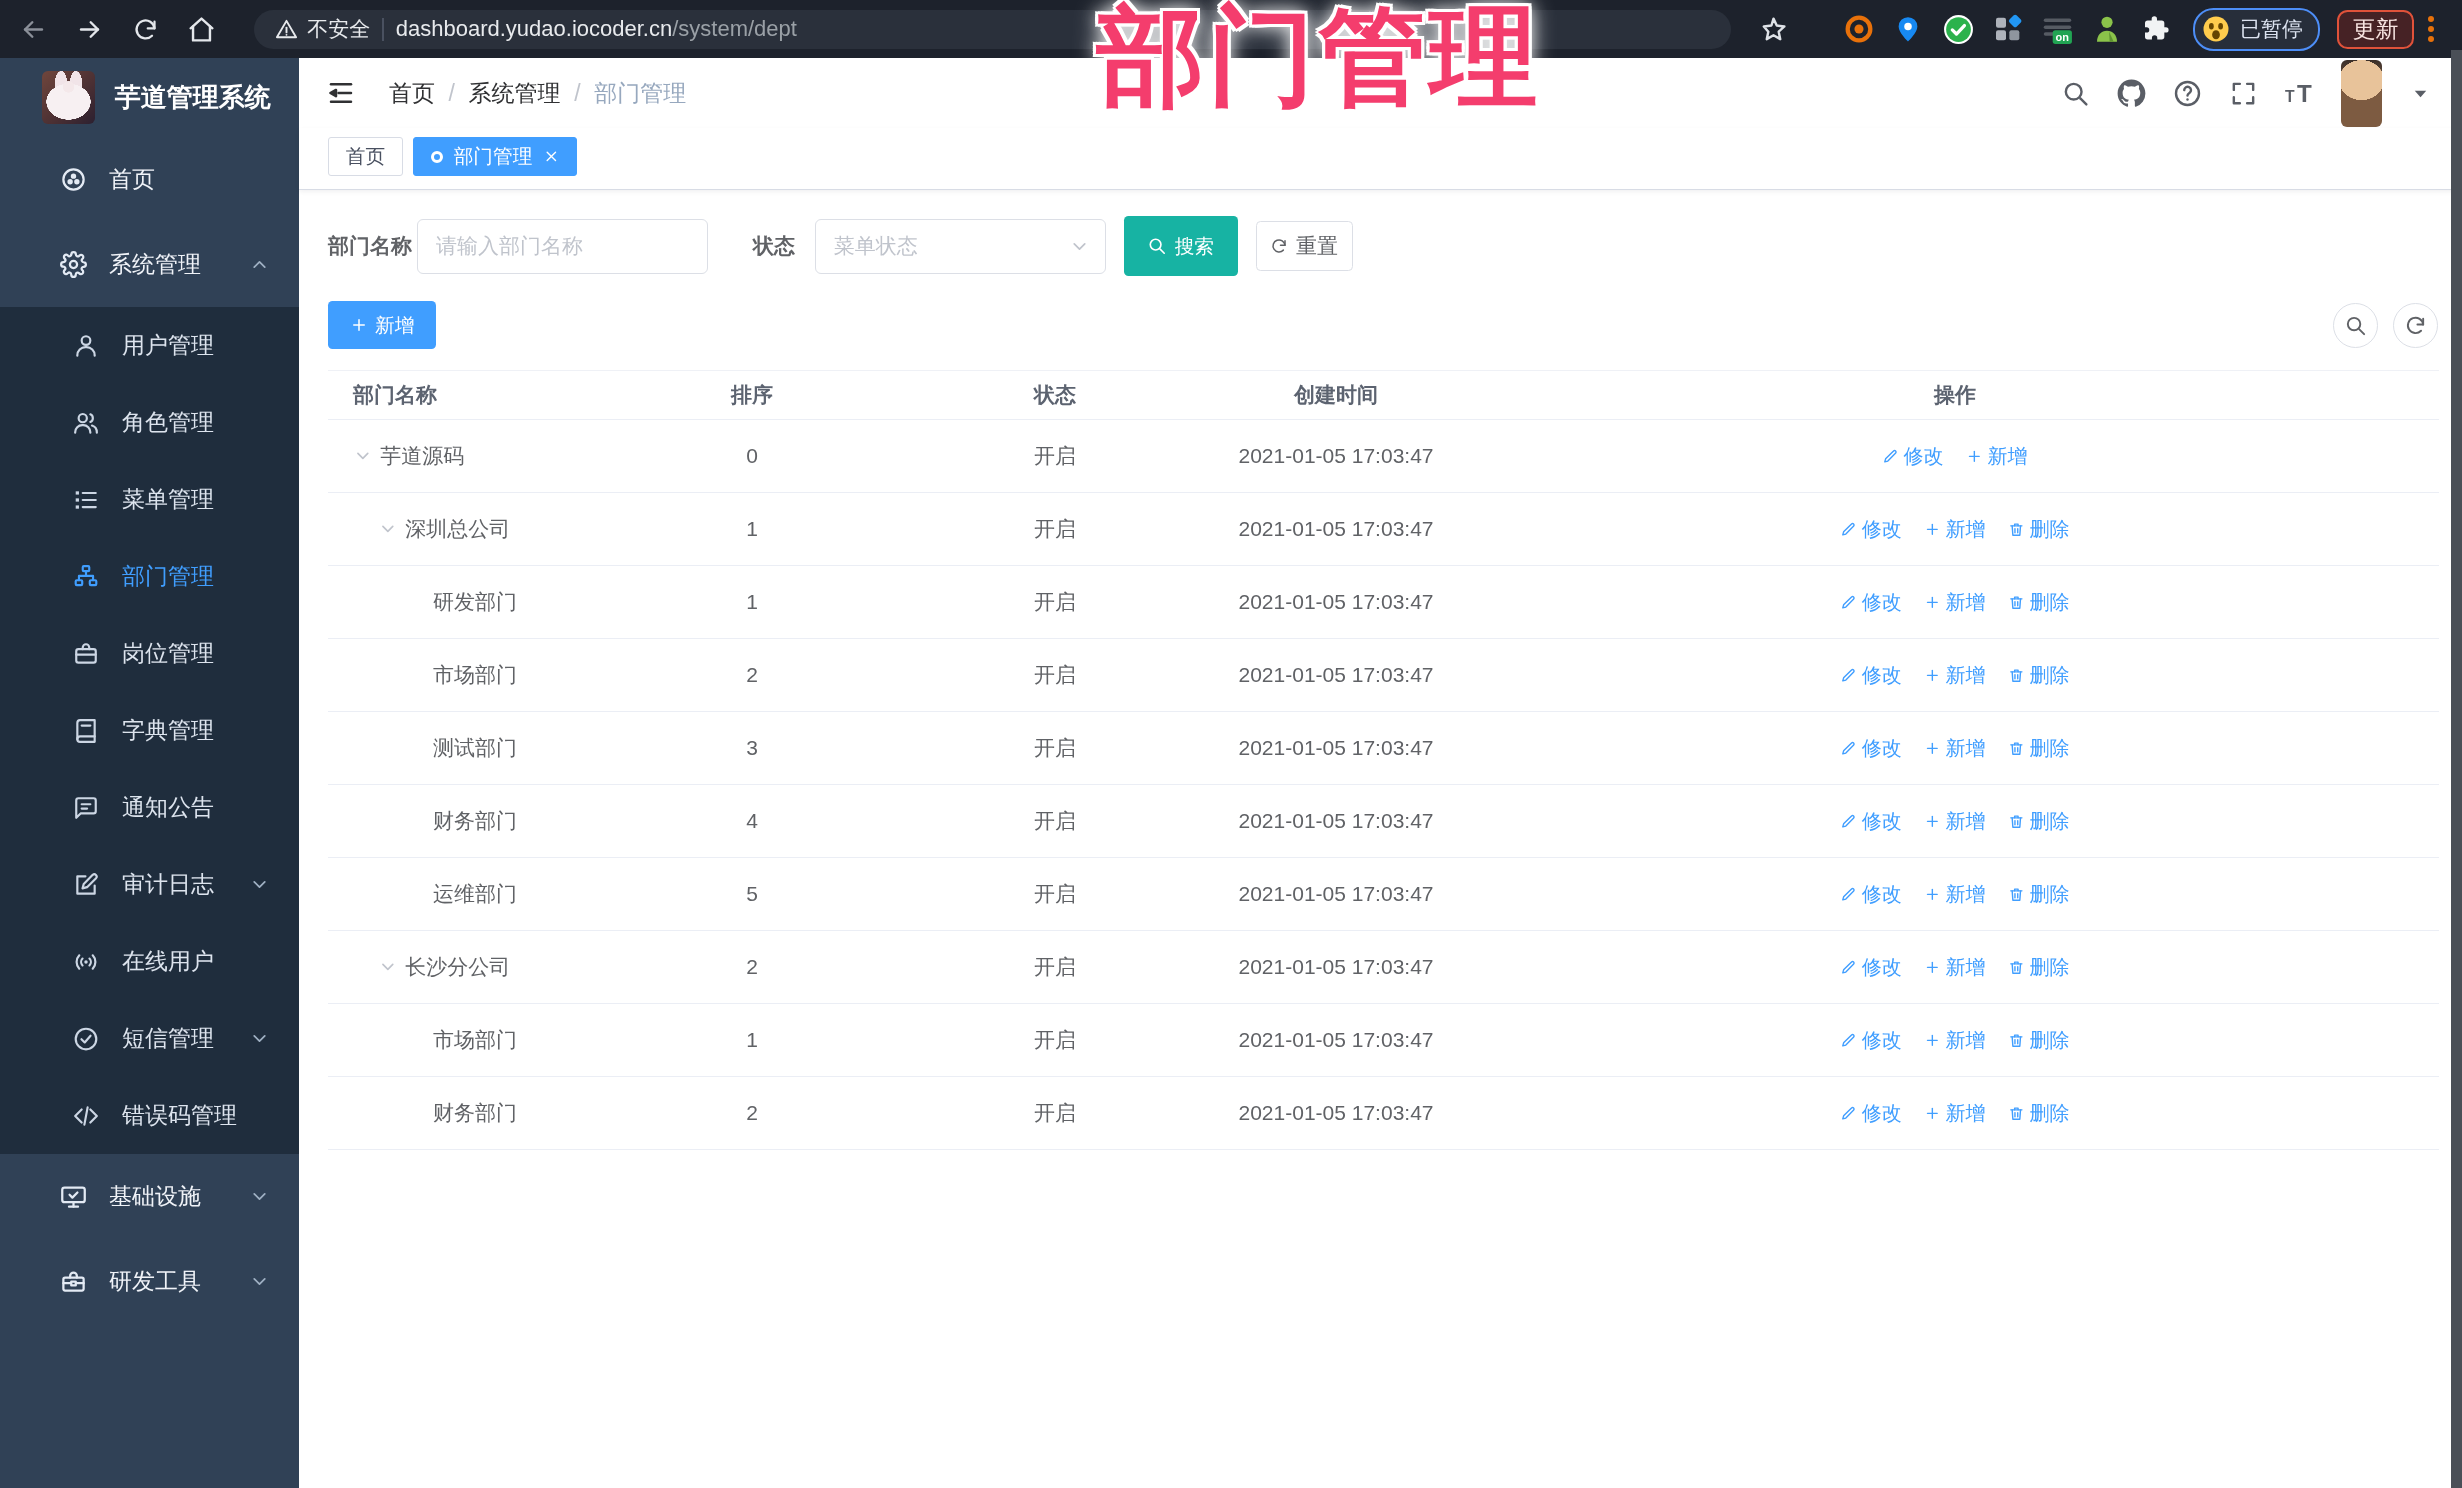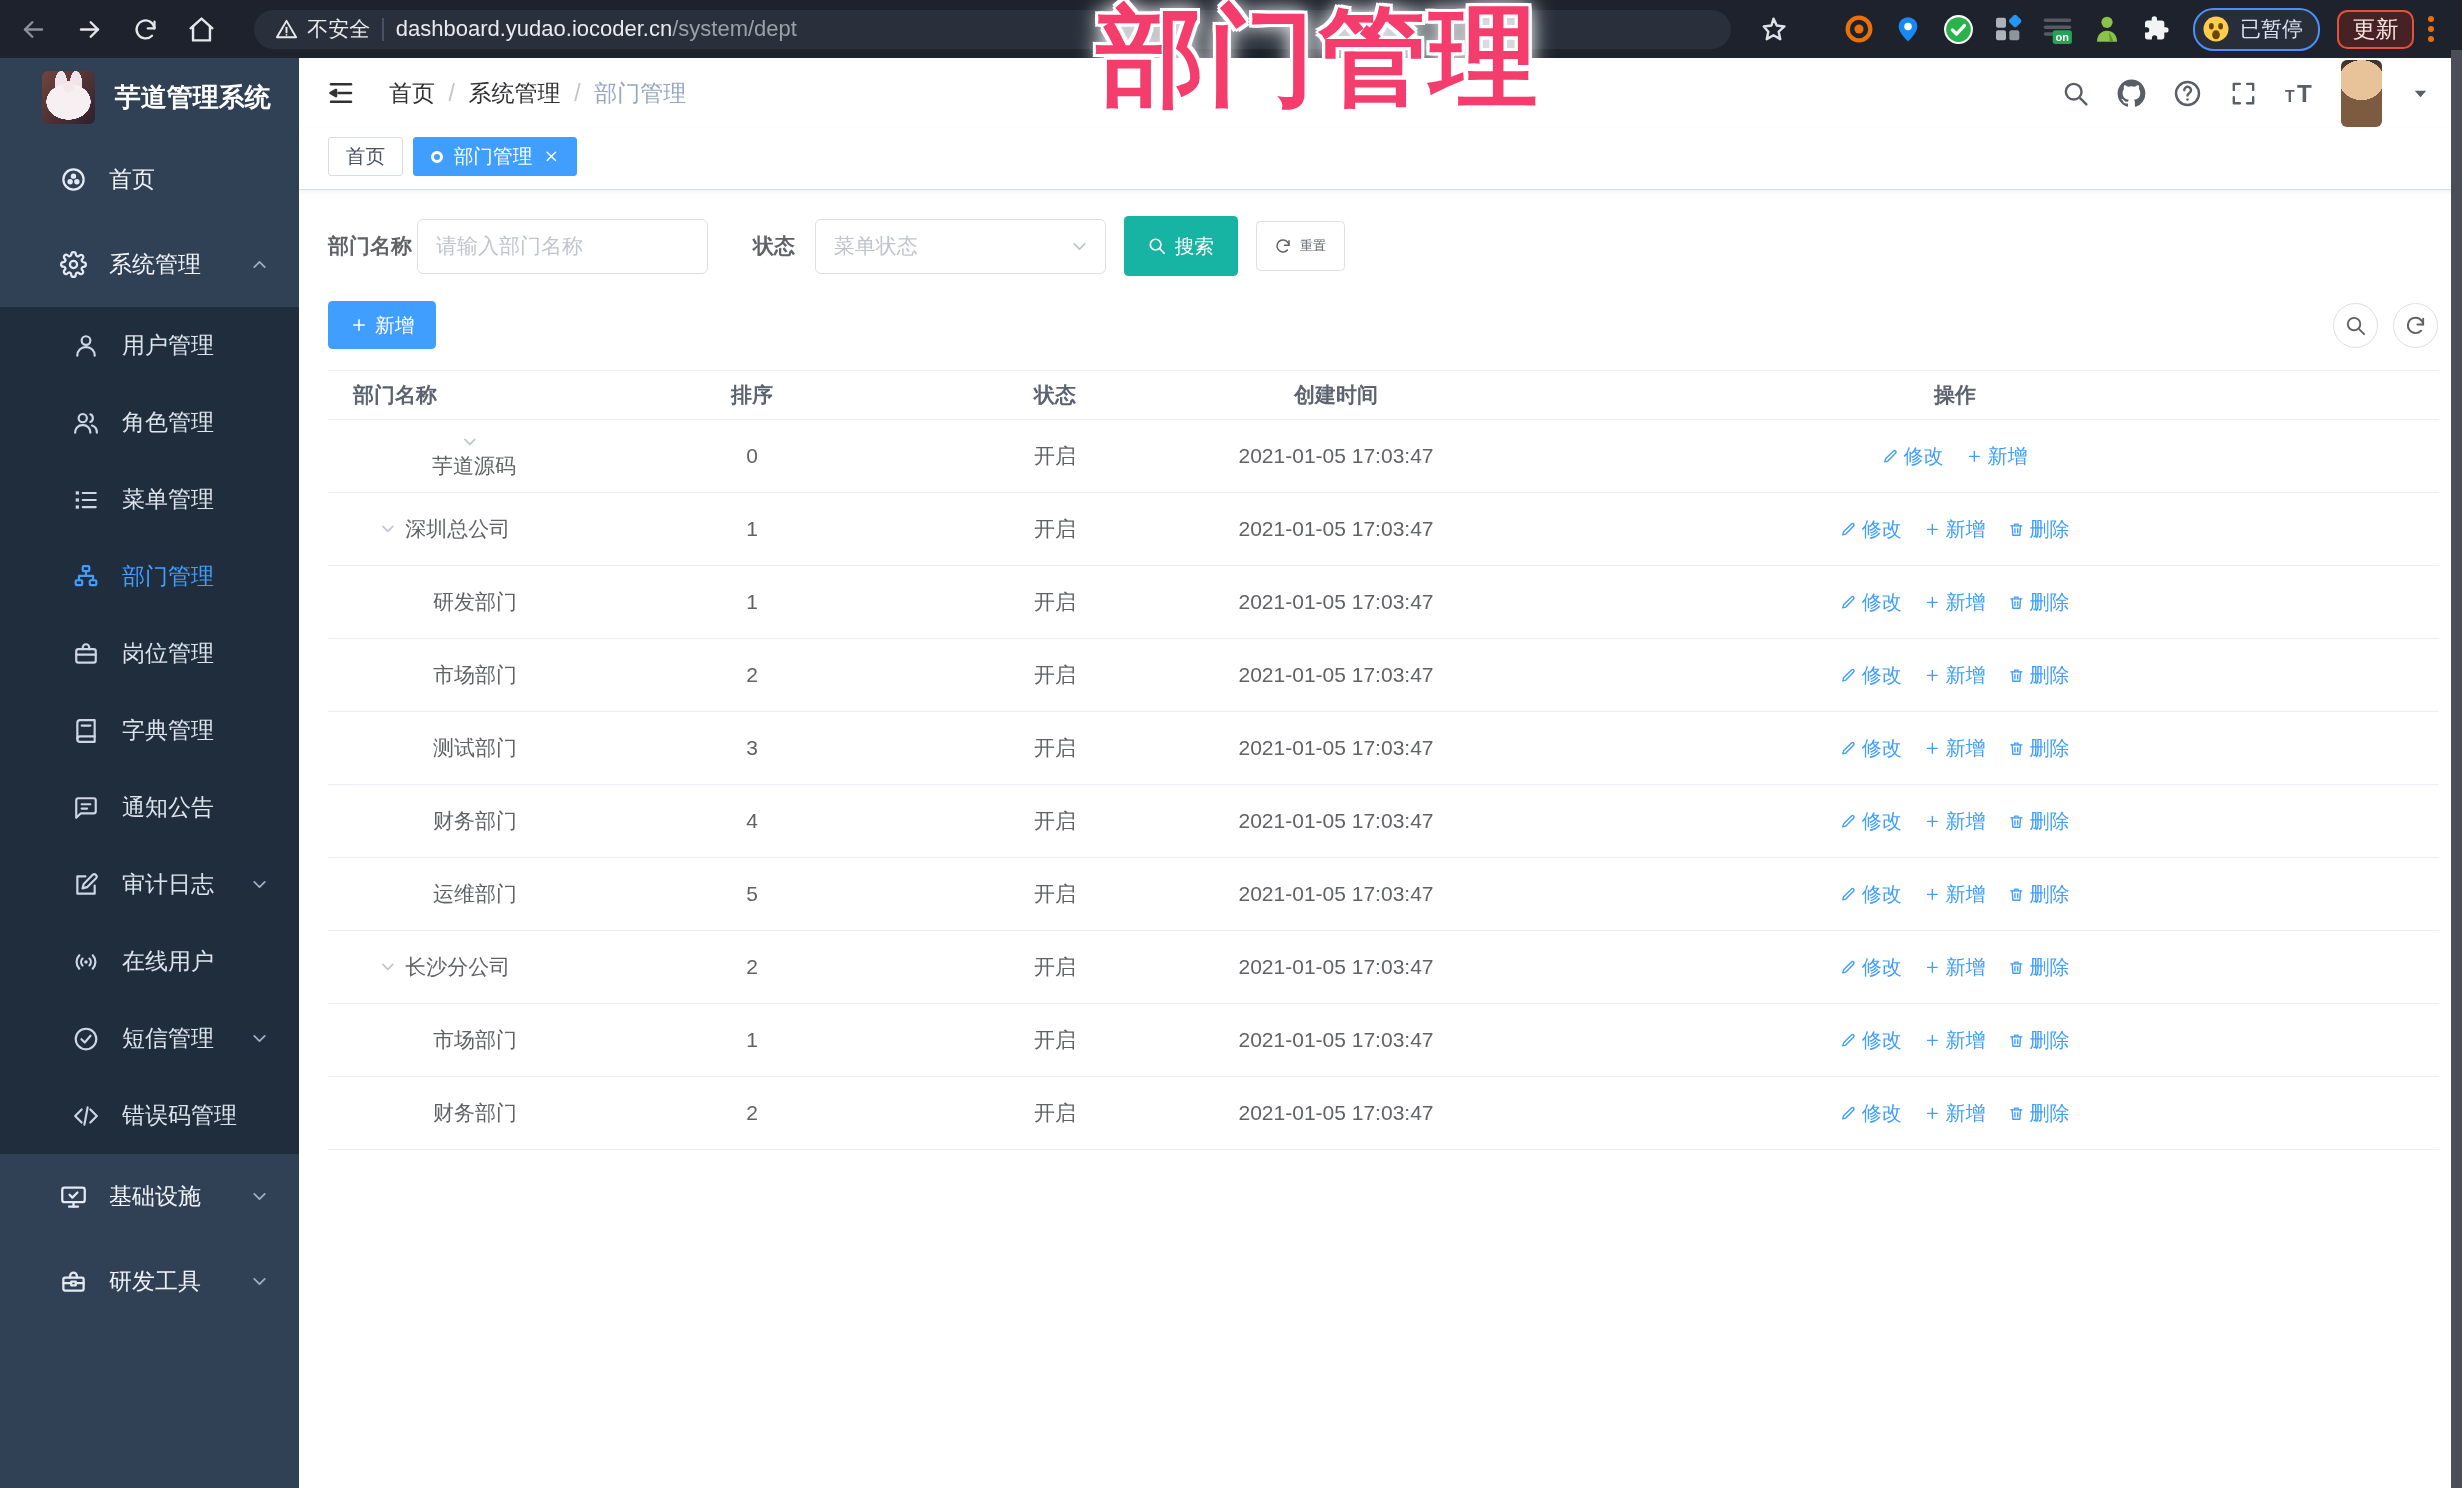--- a/index.html
+++ b/index.html
@@ -74,21 +74,21 @@
   .filter-row{display:flex;align-items:center;height:58px}
   .f-label{font-size:21px;font-weight:600;color:#606266;white-space:nowrap}
   .f-input{width:291px;height:55px;box-sizing:border-box;border:1.5px solid #dcdfe6;border-radius:6px;margin-left:5px;padding:0 18px;font-size:21px;color:#4d7c0f;outline:none;font-family:inherit}
   .f-input::placeholder{color:#c0c4cc}
   .f-select{width:291px;height:55px;box-sizing:border-box;border:1.5px solid #dcdfe6;border-radius:6px;margin-left:19.7px;display:flex;align-items:center;padding:0 15px 0 18px;cursor:pointer}
   .f-select .ph{font-size:21px;color:#c0c4cc;flex:1}
   .f-select .sel-ar{color:#c0c4cc}
   .gap-status{margin-left:45px}
   .btn{display:inline-flex;align-items:center;justify-content:center;gap:7.6px;border-radius:4.5px;cursor:pointer;white-space:nowrap;box-sizing:border-box}
   .btn-search{margin-left:18px;width:114px;height:60px;background:#17b3a3;color:#fff;font-size:19.7px}
-  .btn-reset{margin-left:18px;width:89px;height:50px;background:#fff;border:1.5px solid #dcdfe6;color:#606266;font-size:13px}
+  .btn-reset{margin-left:18px;width:97px;height:50px;background:#fff;border:1.5px solid #dcdfe6;color:#606266;font-size:21px}
 
   .toolbar-row{display:flex;align-items:center;margin-top:26px;width:2110px}
   .btn-add{width:108px;height:48px;background:#409eff;color:#fff;font-size:19.7px}
   .circle-group{margin-left:auto;display:flex;gap:15px}
   .circle-btn{width:45px;height:45px;border-radius:50%;border:1.5px solid #dcdfe6;background:#fff;color:#606266;display:flex;align-items:center;justify-content:center;cursor:pointer;box-sizing:border-box}
 
   table.grid{margin-top:21px;width:2110px;border-collapse:collapse;table-layout:fixed;font-size:21px;color:#606266}
   table.grid th{height:48px;font-weight:700;color:#5c6370;border-top:1.5px solid #eff1f6;border-bottom:1.5px solid #ebeef5;text-align:center;padding:0}
   table.grid td{height:72px;border-bottom:1.5px solid #ebeef5;text-align:center;padding:0}
   table.grid th:first-child{text-align:left;padding-left:25px}
@@ -560,21 +560,21 @@
             <th>部门名称</th>
             <th>排序</th>
             <th>状态</th>
             <th>创建时间</th>
             <th>操作</th>
           </tr>
         </thead>
         <tbody id="rows">
             <tr>
               <td>
-                <div class="name-cell" style="padding-left: 25px; flex-direction: column;">
+                <div class="name-cell" style="padding-left: 25px;">
                   <span class="ic tree-ar">
                     <svg width="19.7" height="19.7" viewBox="0 0 24 24" fill="none" stroke="currentColor" stroke-width="2" stroke-linecap="round" stroke-linejoin="round">
                       <path d="M6 9l6 6 6-6"></path>
                     </svg>
                   </span>
                   <span>芋道源码</span>
                 </div>
               </td>
               <td>0</td>
               <td>开启</td>

